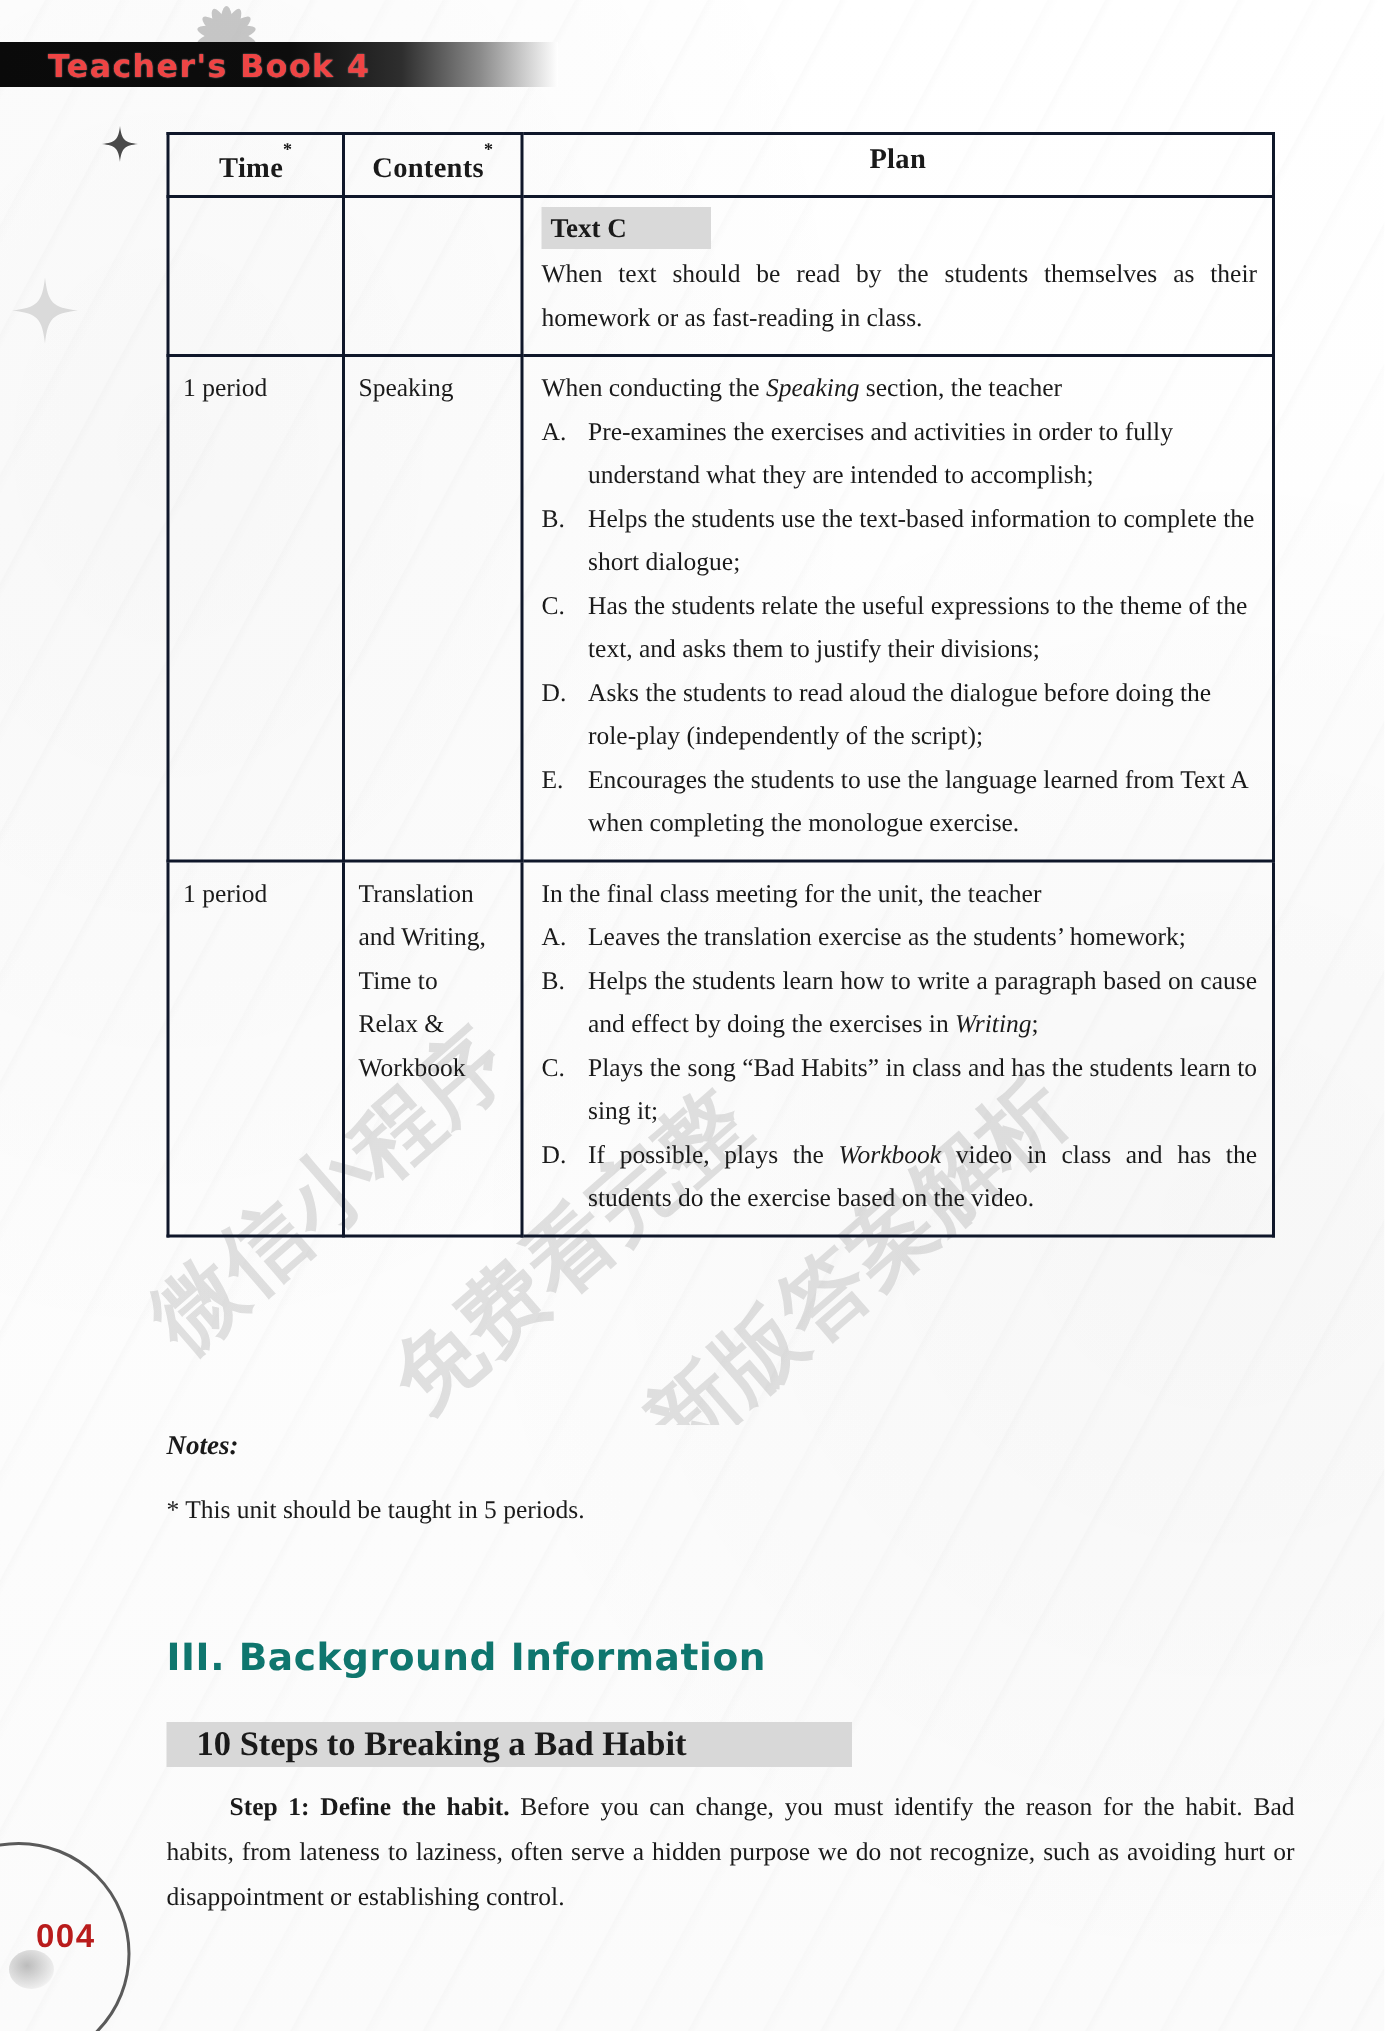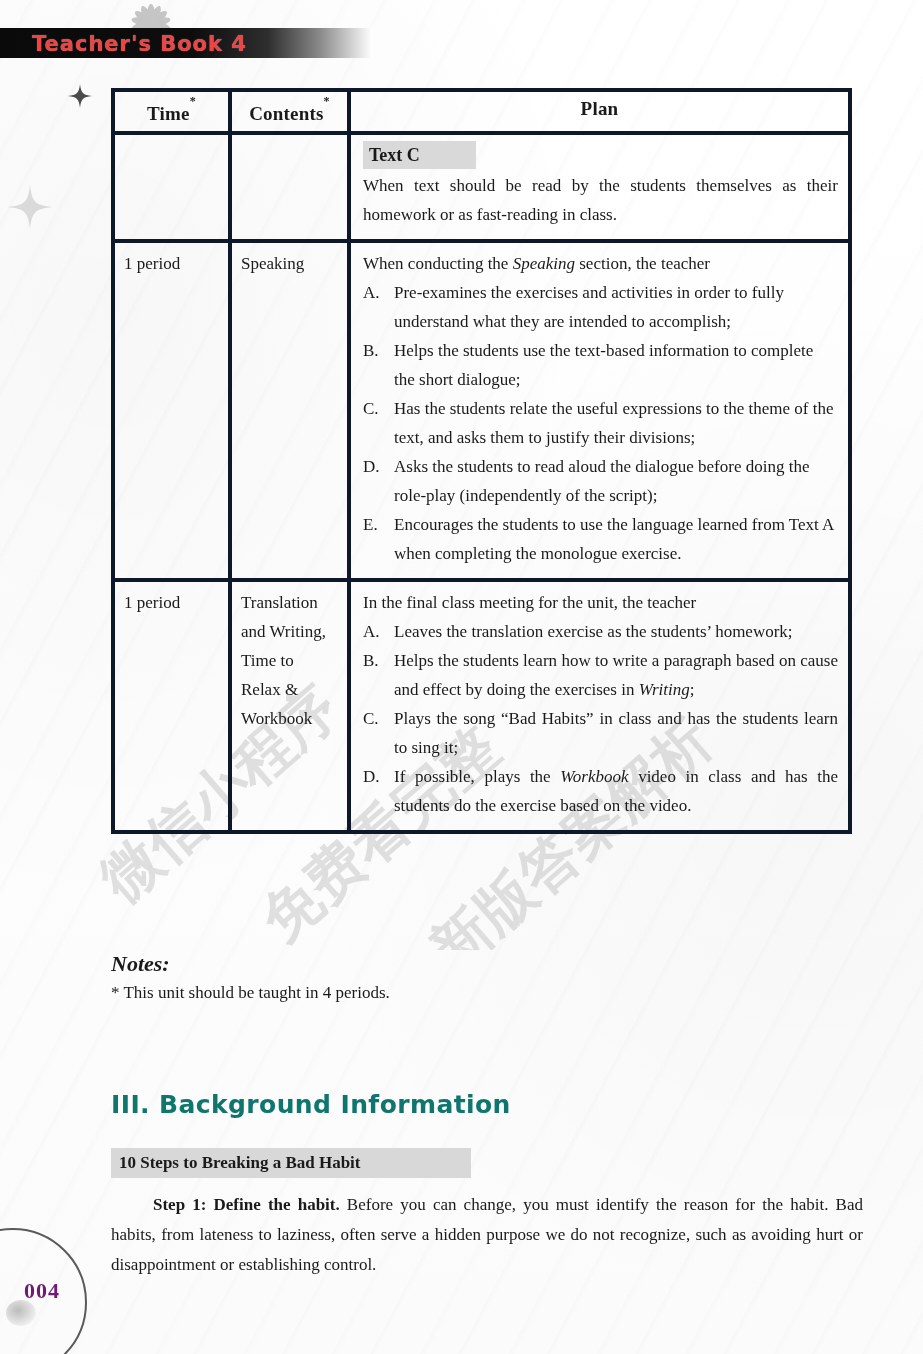--- a/index.html
+++ b/index.html
@@ -82,21 +82,21 @@
   .star-dark{left:68px;top:84px;width:24px;height:24px;}
   .star-light{left:8px;top:185px;width:44px;height:44px;opacity:.45;}
 
   
   .tbl{
     position:absolute;left:111px;top:88px;width:737px;
     border-collapse:collapse;
     table-layout:fixed;
   }
   .tbl td,.tbl th{
-    border:4px solid #0f172a;
+    border:2px solid #0f172a;
     vertical-align:top;
     padding:0;
   }
   .col-time{width:117px;}
   .col-cont{width:119px;}
   .col-plan{width:501px;}
 
   .th-cell{
     text-align:center;
     font-weight:700;
@@ -140,22 +140,22 @@
   }
   .textc{
     font-weight:700;font-size:18px;line-height:26px;
   }
 
   
   .notes{
     position:absolute;left:111px;top:950px;width:752px;
   }
   .notes-title{
-    font-weight:700;font-style:italic;font-size:22px;line-height:27px;
-    margin-bottom:2px;
+    font-weight:700;font-style:italic;font-size:18px;line-height:27px;
+    margin-bottom:16px;
   }
   .note-line{
     font-size:17px;line-height:28px;
   }
   .note-line em{font-style:italic;}
   .note-hang{padding-left:14px;text-indent:-14px;text-align:justify;}
 
   
   .sec-head{
     position:absolute;left:111px;top:1090px;
@@ -163,45 +163,45 @@
     font-size:25px;font-weight:600;
     letter-spacing:.4px;
     color:#0f766e;
     white-space:nowrap;
   }
 
   
   .subhead{
     position:absolute;left:111px;top:1148px;
     background:#d8d8d8;
-    padding:4px 110px 4px 8px;
-    font-weight:700;font-size:17px;line-height:22px;
+    padding:4px 110px 4px 20px;
+    font-weight:700;font-size:23px;line-height:22px;
     white-space:nowrap;
   }
 
   
   .bodypara{
     position:absolute;left:111px;top:1190px;width:752px;
     font-size:17px;line-height:30px;
     text-align:justify;
     text-indent:42px;
   }
   .bodypara b{font-weight:700;}
 
   
   .pagecircle{
     position:absolute;left:-62px;top:1228px;width:145px;height:145px;
     border:2px solid #5a5a5a;border-radius:50%;
     background:transparent;
   }
   .pagenum{
     position:absolute;left:24px;top:1278px;
-    font-family:Liberation Serif, serif;
+    font-family:Liberation Sans, sans-serif;
     font-weight:700;font-size:22px;
-    color:#701a75;letter-spacing:1px;
+    color:#b91c1c;letter-spacing:1px;
   }
   .smudge{
     position:absolute;left:6px;top:1300px;width:30px;height:26px;
     background:radial-gradient(ellipse at 40% 40%, rgba(110,110,110,.45), rgba(140,140,140,.12) 70%, rgba(255,255,255,0) 80%);
     border-radius:50%;
   }
 </style>
 </head>
 <body>
 
@@ -315,21 +315,21 @@
             </ol>
           </div>
         </td>
       </tr>
 
     </tbody>
   </table>
 
   <div class="notes">
     <div class="notes-title">Notes:</div>
-    <div class="note-line">* This unit should be taught in 4 periods.</div>
+    <div class="note-line">* This unit should be taught in 5 periods.</div>
   </div>
 
   <div class="sec-head">III. Background Information</div>
 
   <div class="subhead">10 Steps to Breaking a Bad Habit</div>
 
   <div class="bodypara"><b>Step 1: Define the habit.</b><span> Before you can change, you must identify the reason for the habit. Bad habits, from lateness to laziness, often serve a hidden purpose we do not recognize, such as avoiding hurt or disappointment or establishing control.</span></div>
 
   <div class="pagecircle"></div>
   <div class="smudge"></div>

